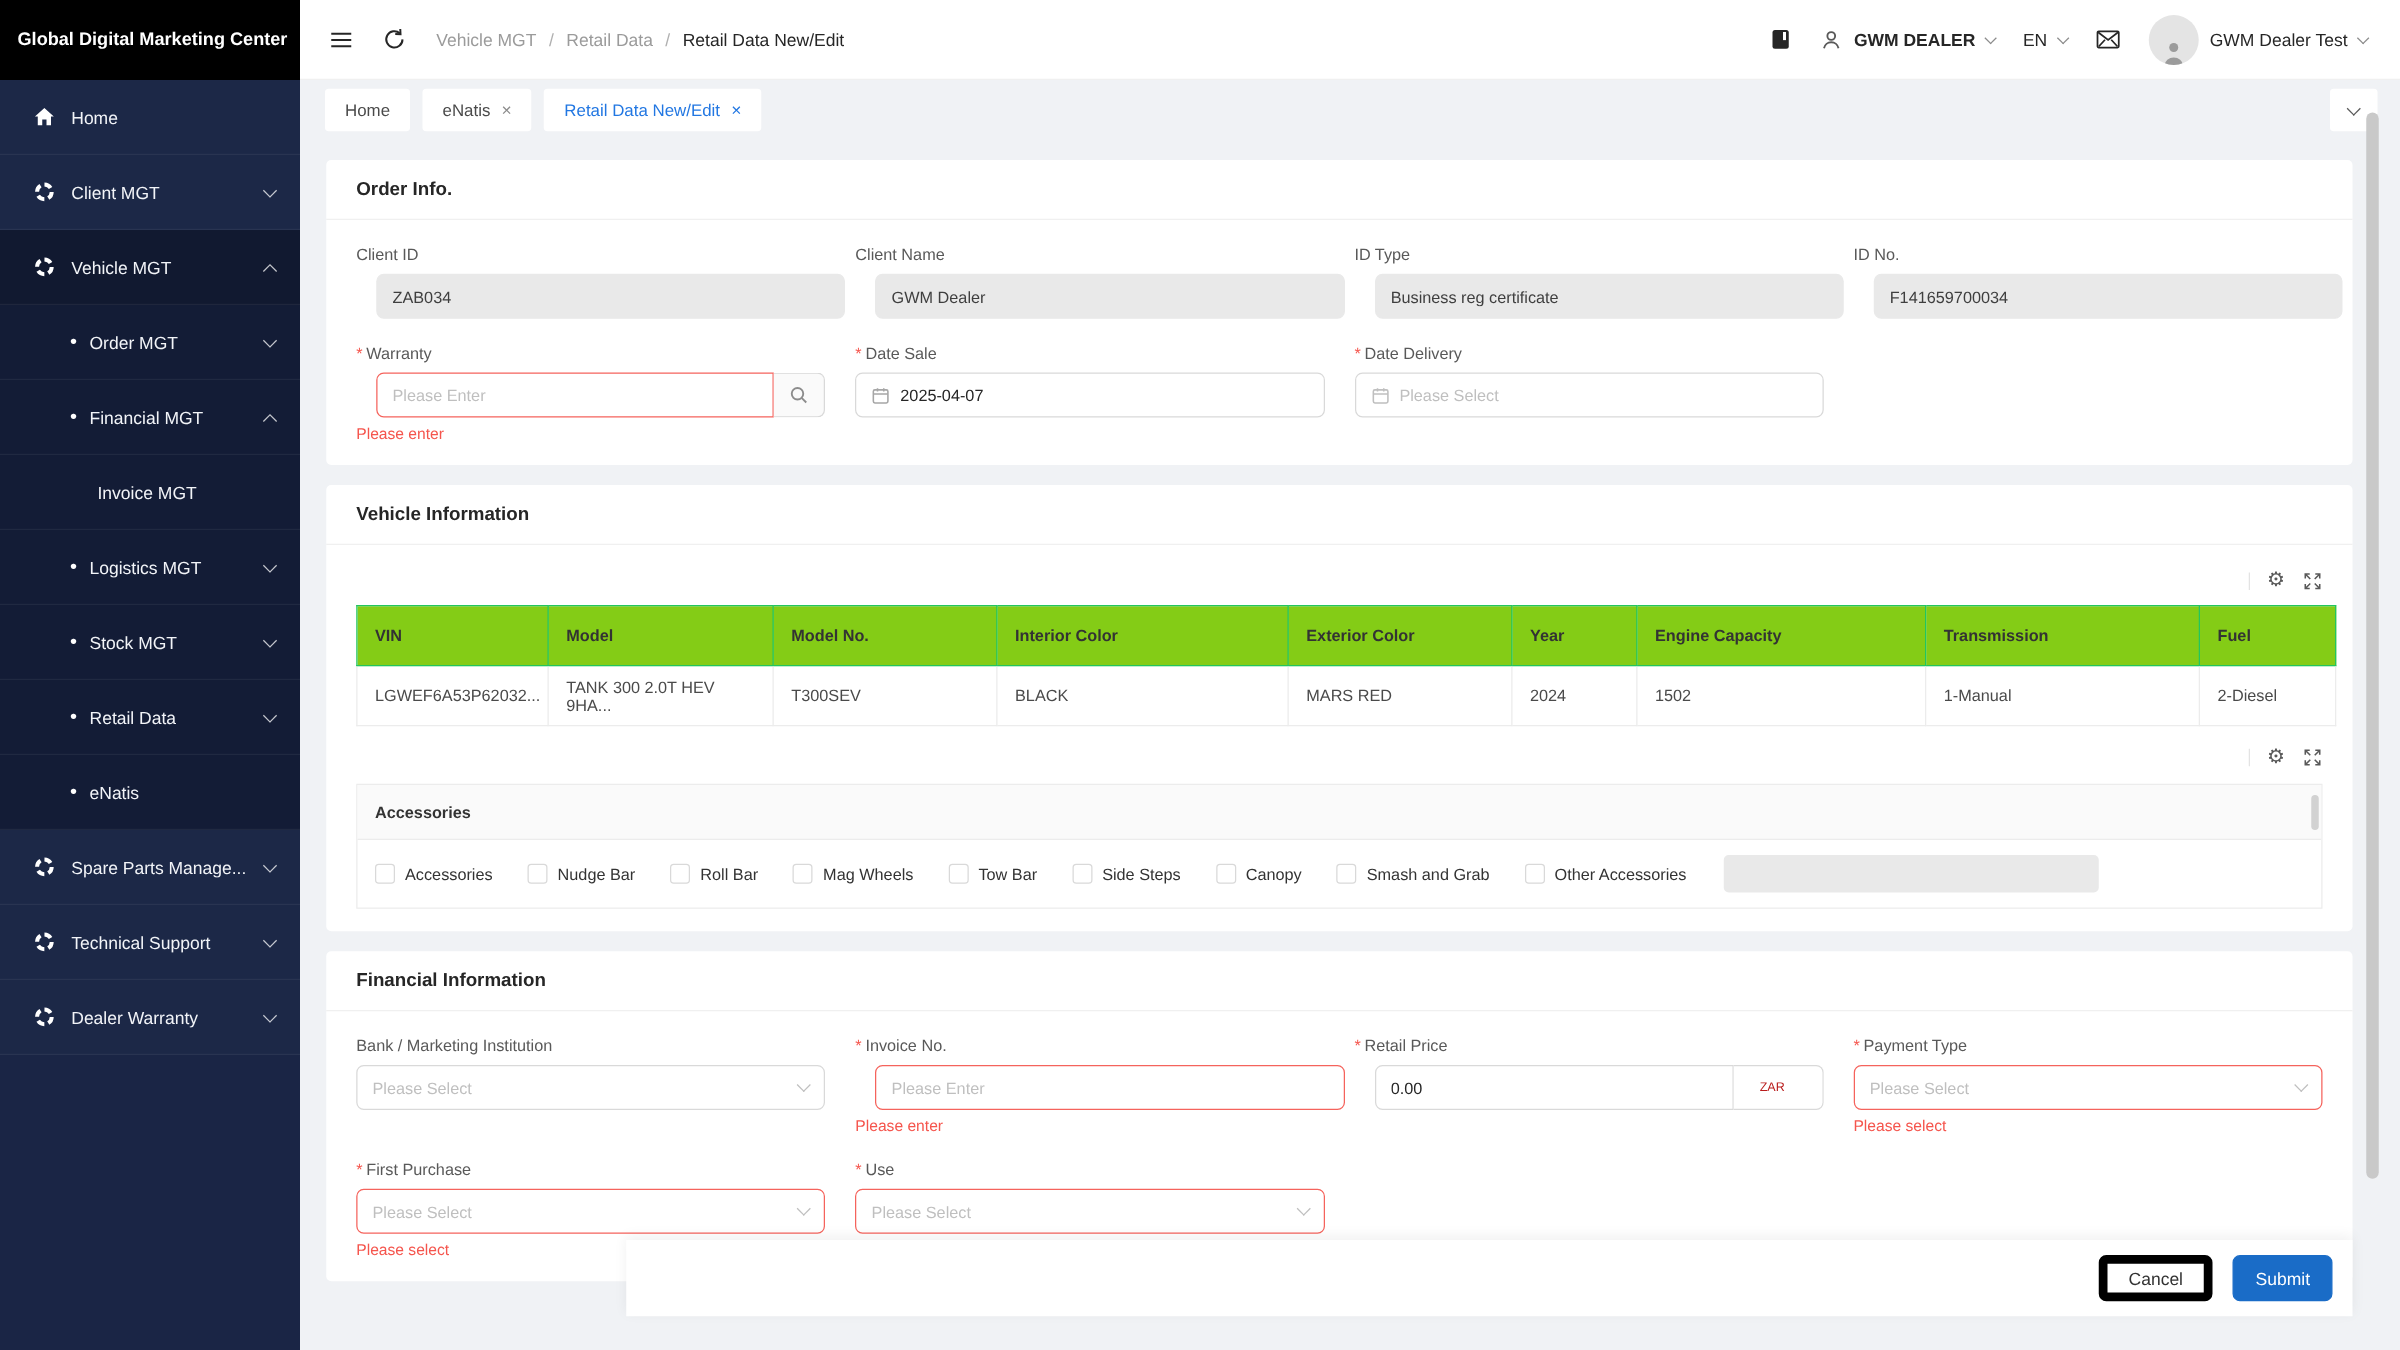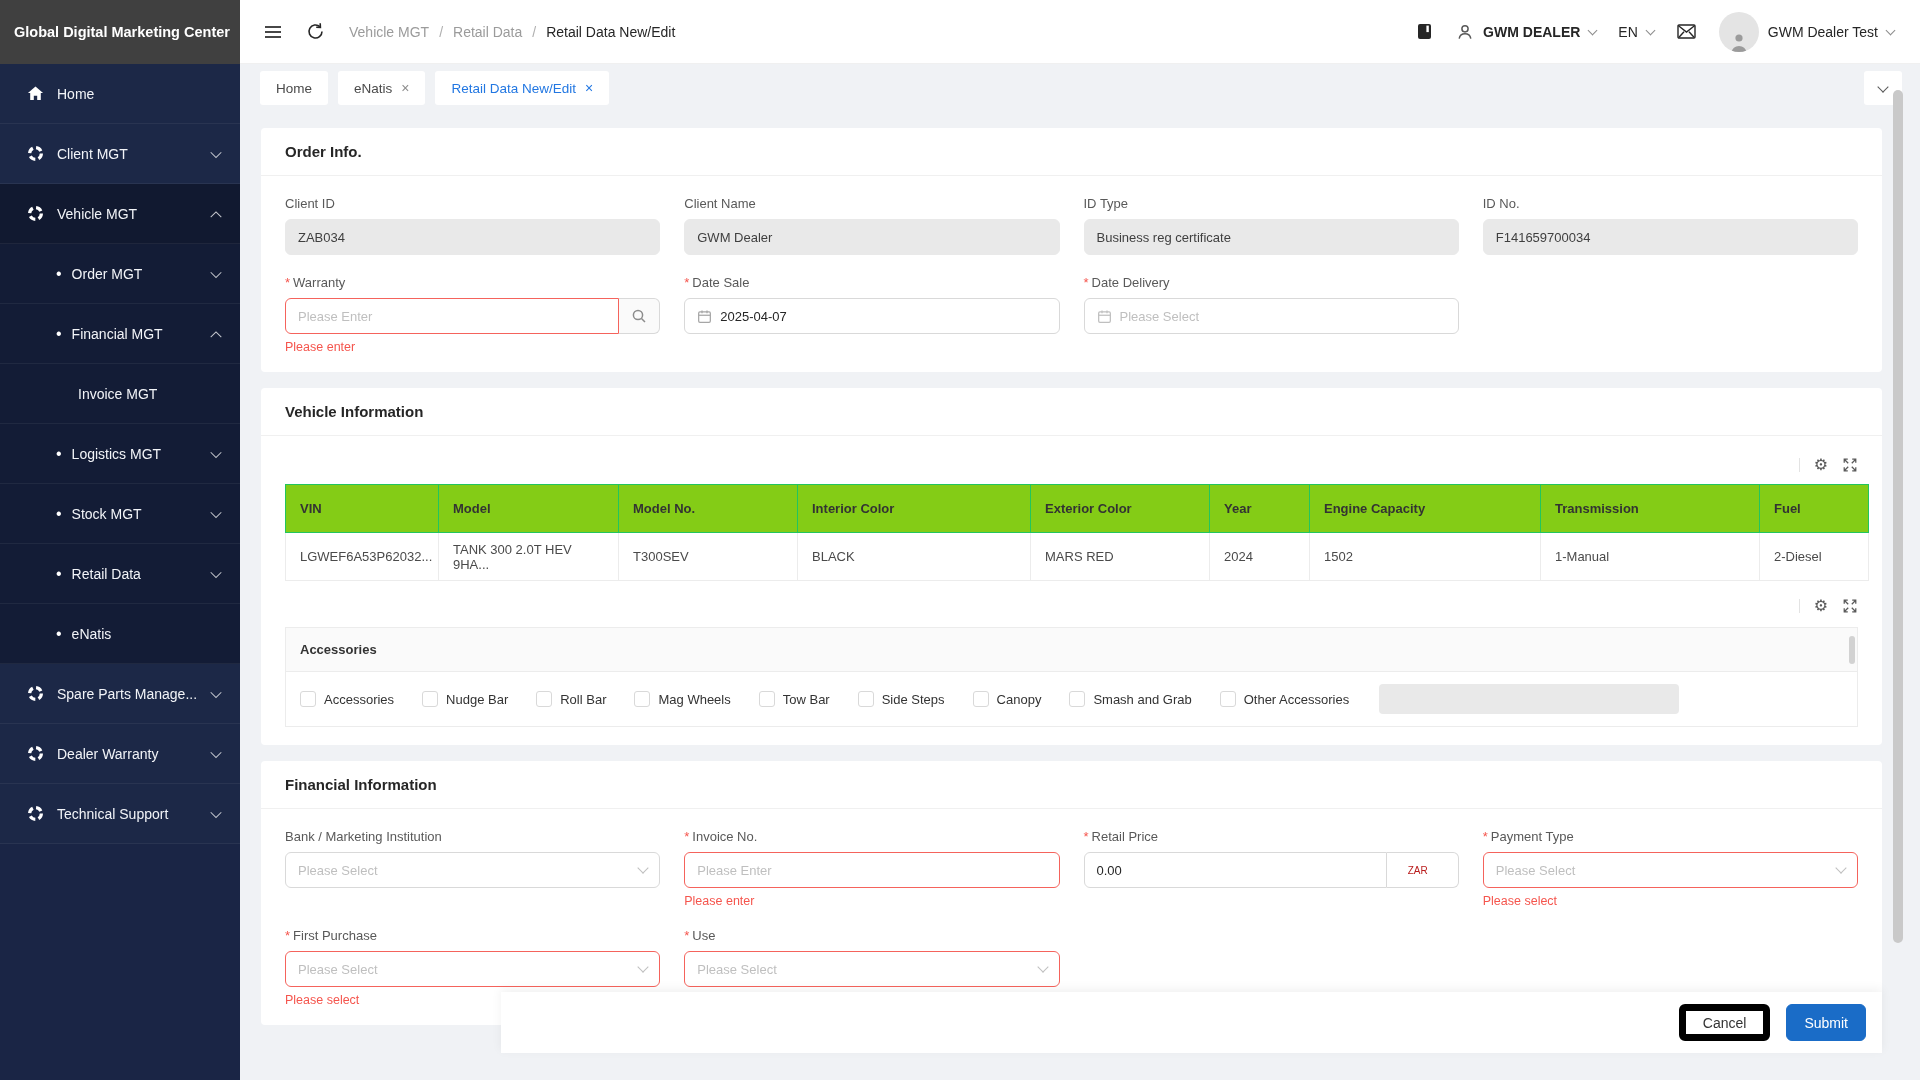--- a/index.html
+++ b/index.html
@@ -1,20 +1,20 @@
 <!DOCTYPE html>
 <html><head>
 <meta charset="utf-8">
 <style>
   * { box-sizing: border-box; margin: 0; padding: 0; }
   html,body { width:1920px; height:1080px; overflow:hidden; font-family:"Liberation Sans", sans-serif; background:#f0f2f5; color:#262626; }
 
   
   .sidebar { position:absolute; left:0; top:0; bottom:0; width:240px; background:#1a2545; z-index:30; }
-  .sb-header { height:64px; display:flex; align-items:center; padding:0 14px; background:#404040; color:#fff; font-size:14.5px; font-weight:bold; white-space:nowrap; }
+  .sb-header { height:64px; display:flex; align-items:center; padding:0 14px; background:#000000; color:#fff; font-size:14.5px; font-weight:bold; white-space:nowrap; }
   .sb-item { height:60px; display:flex; align-items:center; padding:0 20px 0 26px; color:#f2f4f8; font-size:14px; cursor:pointer; border-bottom:1px solid rgba(255,255,255,0.06); background:#1c2847; position:relative; }
   .sb-item .sb-ic { width:18px; height:18px; margin-right:13px; display:flex; align-items:center; justify-content:center; color:#fff; flex:0 0 auto; }
   .sb-item .lbl { flex:1; white-space:nowrap; overflow:hidden; }
   .sb-item.dark { background:#131c36; }
   .sb-item.darker { background:#111930; }
   .sb-sub { padding-left:56px; }
   .sb-sub .bullet { margin-right:10px; font-size:16px; line-height:1; color:#fff; }
   .sb-subsub { padding-left:78px; }
   .chev { display:inline-block; width:8px; height:8px; border-right:1.6px solid currentColor; border-bottom:1.6px solid currentColor; transform:rotate(45deg) translate(-1px,-1px); color:rgba(255,255,255,0.75); flex:0 0 auto; }
   .chev.up { transform:rotate(-135deg) translate(-2px,-2px); }
@@ -48,21 +48,21 @@
   
   .content { position:absolute; top:112px; left:0; right:0; bottom:0; padding:16px 38px 0 21px; overflow:hidden; }
   .card { background:#fff; border-radius:4px; margin-bottom:16px; }
   .card-title { height:48px; display:flex; align-items:center; padding:0 24px; font-size:15px; font-weight:bold; color:#262626; border-bottom:1px solid #f0f0f0; }
   .card-body { padding:20px 24px 18px 24px; }
 
   .fgrid { display:grid; grid-template-columns:repeat(4,1fr); column-gap:24px; row-gap:20px; }
   .field label { display:block; font-size:13px; color:#595959; margin-bottom:8px; }
   .field label .req { color:#f5554d; margin-right:3px; }
   .ctrl { height:36px; border:1px solid #d9d9d9; border-radius:6px; display:flex; align-items:center; padding:0 12px; font-size:13px; background:#fff; width:100%; }
-  input.ctrl { outline:none; color:#262626; }
+  input.ctrl { outline:none; color:#262626;margin-left:16px; }
   input.ctrl::placeholder { color:#bfbfbf; }
   .ctrl.disabled { background:#e9e9e9; border-color:#e9e9e9; color:#3f3f3f; }
   .ctrl.err { border-color:#f5635c; }
   .selectbox { justify-content:space-between; cursor:pointer; }
   .selectbox .ph { color:#bfbfbf; }
   .selectbox .schev { width:8px; height:8px; border-right:1.5px solid #bfbfbf; border-bottom:1.5px solid #bfbfbf; transform:rotate(45deg); margin-top:-4px; flex:0 0 auto; }
   .datebox { gap:8px; cursor:pointer; }
   .datebox .ph { color:#bfbfbf; }
   .compound { display:flex; width:100%; }
   .compound input.ctrl { border-radius:6px 0 0 6px; flex:1; min-width:0; }
@@ -179,31 +179,31 @@
     <span class="lbl">Spare Parts Manage...</span>
     <span class="chev"></span>
   </div>
 
   <div class="sb-item">
     <span class="sb-ic">
       <svg width="17" height="17" viewBox="0 0 18 18">
           <circle cx="9" cy="9" r="6.2" fill="none" stroke="currentColor" stroke-width="3.4" stroke-dasharray="6.2 3.5"></circle>
         </svg>
     </span>
-    <span class="lbl">Dealer Warranty</span>
+    <span class="lbl">Technical Support</span>
     <span class="chev"></span>
   </div>
 
   <div class="sb-item">
     <span class="sb-ic">
       <svg width="17" height="17" viewBox="0 0 18 18">
           <circle cx="9" cy="9" r="6.2" fill="none" stroke="currentColor" stroke-width="3.4" stroke-dasharray="6.2 3.5"></circle>
         </svg>
     </span>
-    <span class="lbl">Technical Support</span>
+    <span class="lbl">Dealer Warranty</span>
     <span class="chev"></span>
   </div>
 </aside>
 
 <div class="main">
 
   <header class="topbar">
     <div class="tb-left">
       <span class="icon-btn">
         <svg width="18" height="18" viewBox="0 0 18 18" stroke="#262626" stroke-width="1.7">

